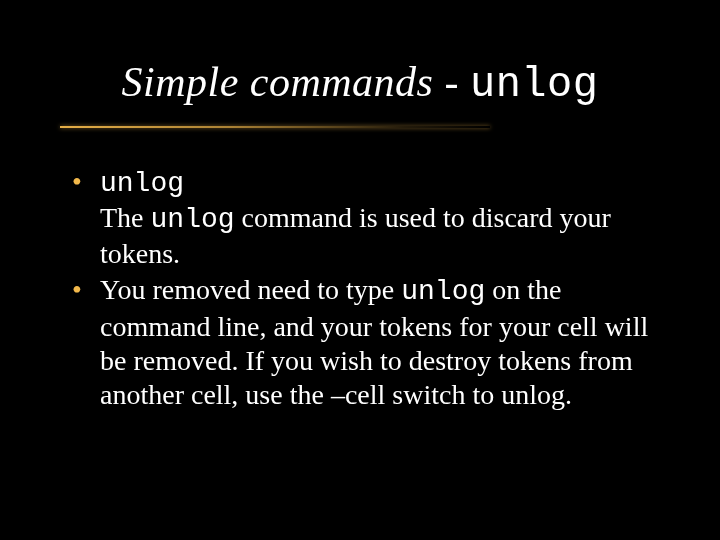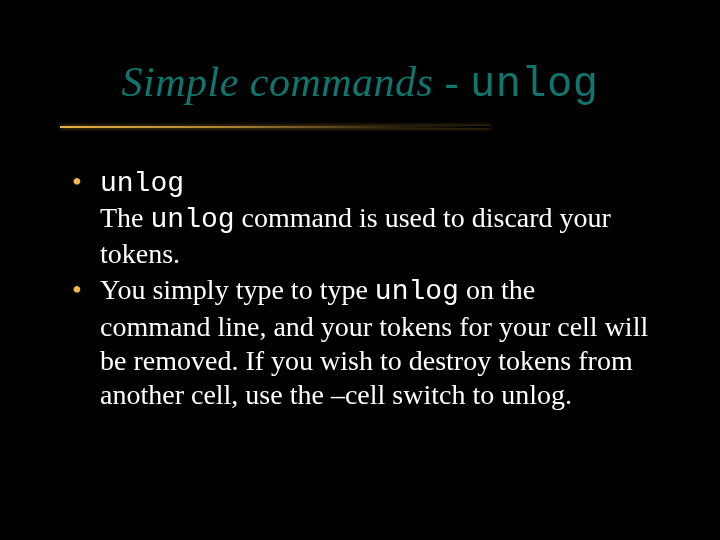--- a/index.html
+++ b/index.html
@@ -19,21 +19,21 @@
   }
   .title {
     position: absolute;
     top: 58px;
     left: 0;
     width: 720px;
     text-align: center;
     font-family: "Times New Roman", Times, serif;
     font-style: italic;
     font-size: 42px;
-    color: #0f766e;
+    color: #ffffff;
     letter-spacing: 0.5px;
   }
   .title .mono {
     font-family: "Courier New", Courier, monospace;
     font-style: normal;
   }
   .divider {
     position: absolute;
     top: 126px;
     left: 60px;
@@ -90,18 +90,18 @@
 
   <div class="divider"></div>
 
   <div class="body">
     <ul class="bullets">
       <li>
         <span class="mono">unlog</span><br>
         <span>The </span><span class="mono">unlog</span><span> command is used to discard your tokens.</span>
       </li>
       <li>
-        <span>You simply type to type </span><span class="mono">unlog</span><span> on the command line, and your tokens for your cell will be removed.  If you wish to destroy tokens from another cell, use the –cell switch to unlog.</span>
+        <span>You removed need to type </span><span class="mono">unlog</span><span> on the command line, and your tokens for your cell will be removed.  If you wish to destroy tokens from another cell, use the –cell switch to unlog.</span>
       </li>
     </ul>
   </div>
 
 </div>
 
 </body></html>

